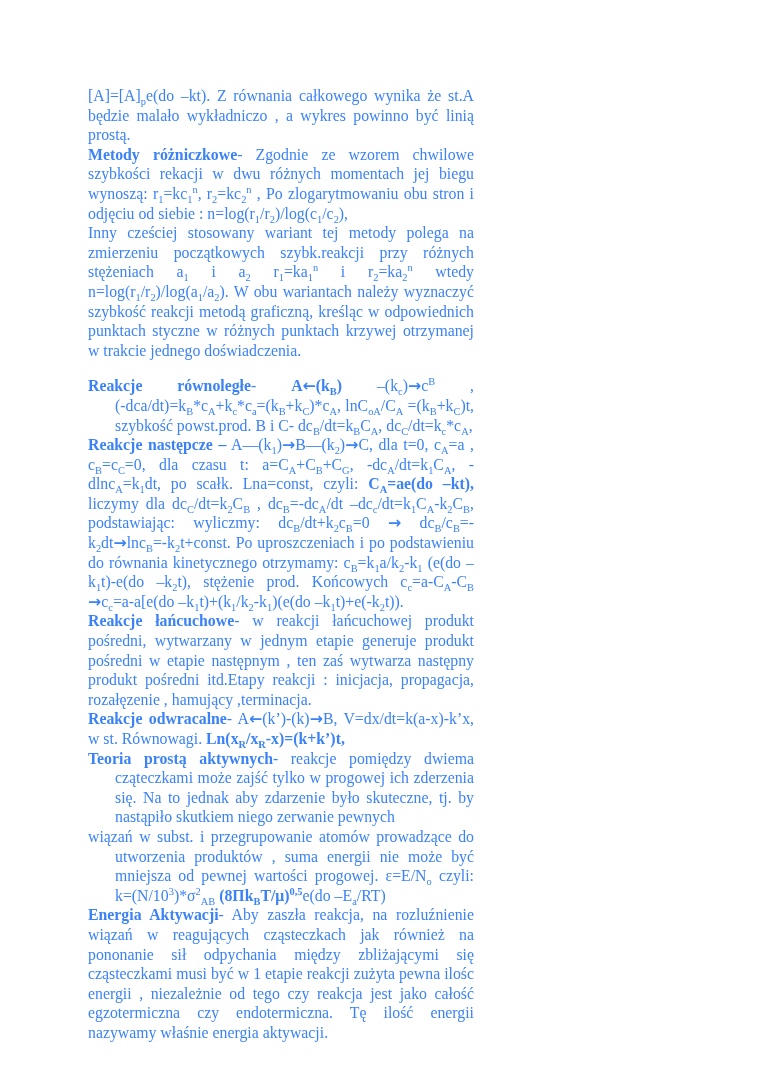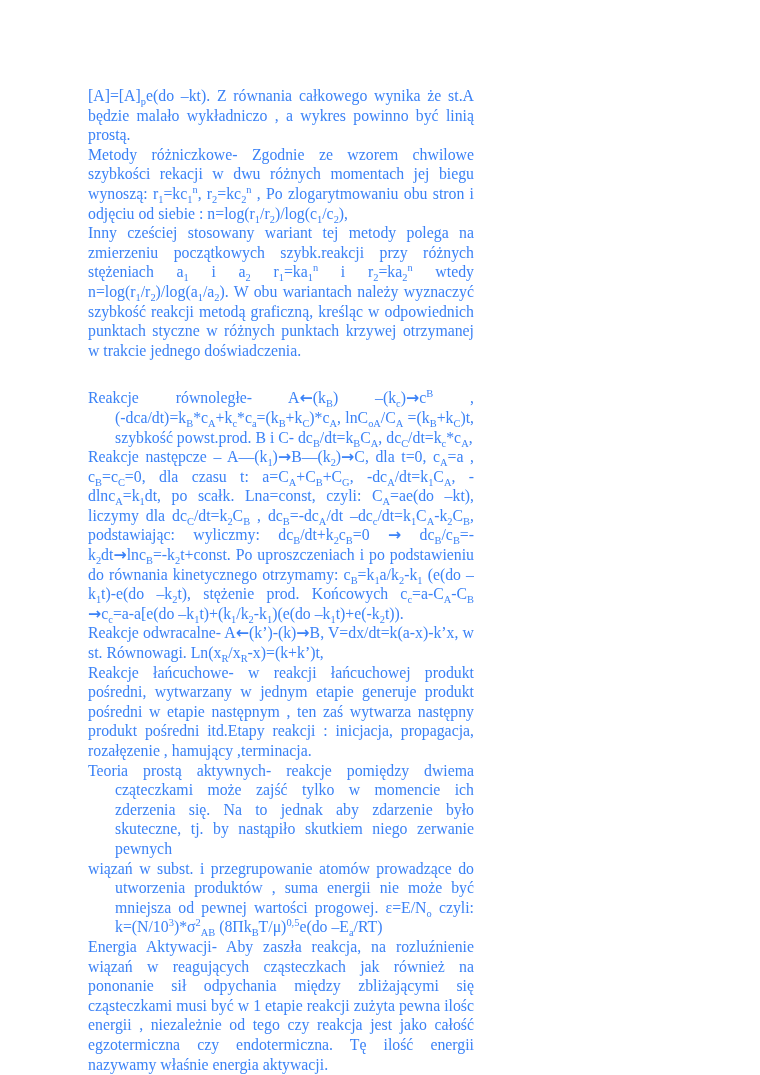--- a/index.html
+++ b/index.html
@@ -33,46 +33,46 @@
   .doc p.hanging {
     padding-left: 27px;
     text-indent: -27px;
   }
   
   .doc p.indent {
     padding-left: 27px;
   }
   
   .doc p.gap {
-    margin-top: 28px;
+    margin-top: 16px;
   }
   
   .doc p.just-last {
     text-align-last: justify;
   }
-  .b { font-weight: 400; }
+  .b { font-weight: 700; }
   sub, sup {
     font-size: 0.66em;
     line-height: 0;
   }
   .arrow {
     font-family: "DejaVu Sans", sans-serif;
     font-weight: 700;
   }
 </style>
 </head>
 <body>
 
 <div class="page">
   <div class="doc" id="doc">
       <p><span>[A]=[A]</span><sub>p</sub><span>e(do –kt). Z równania całkowego wynika że st.A będzie malało wykładniczo , a wykres powinno być linią prostą.</span></p>
       <p><span class="b">Metody różniczkowe</span><span>- Zgodnie ze wzorem chwilowe szybkości rekacji w dwu różnych momentach jej biegu wynoszą: r</span><sub>1</sub><span>=kc</span><sub>1</sub><sup>n</sup><span>, r</span><sub>2</sub><span>=kc</span><sub>2</sub><sup>n</sup><span> , Po zlogarytmowaniu obu stron i odjęciu od siebie : n=log(r</span><sub>1</sub><span>/r</span><sub>2</sub><span>)/log(c</span><sub>1</sub><span>/c</span><sub>2</sub><span>),</span></p>
       <p><span>Inny cześciej stosowany wariant tej metody polega na zmierzeniu początkowych szybk.reakcji przy różnych stężeniach a</span><sub>1</sub><span> i a</span><sub>2</sub><span> r</span><sub>1</sub><span>=ka</span><sub>1</sub><sup>n</sup><span> i r</span><sub>2</sub><span>=ka</span><sub>2</sub><sup>n</sup><span> wtedy n=log(r</span><sub>1</sub><span>/r</span><sub>2</sub><span>)/log(a</span><sub>1</sub><span>/a</span><sub>2</sub><span>). W obu wariantach należy wyznaczyć szybkość reakcji metodą graficzną, kreśląc w odpowiednich punktach styczne w różnych punktach krzywej otrzymanej w trakcie jednego doświadczenia.</span></p>
       <p class="gap just-last"><span class="b">Reakcje równoległe</span><span>- </span><span class="b">A</span><span class="b arrow">←</span><span class="b">(k</span><sub class="b">B</sub><span class="b">)</span><span> –(k</span><sub>c</sub><span>)</span><span class="arrow">→</span><span>c</span><sup>B</sup><span> ,</span></p>
       <p class="indent"><span>(-dca/dt)=k</span><sub>B</sub><span>*c</span><sub>A</sub><span>+k</span><sub>c</sub><span>*c</span><sub>a</sub><span>=(k</span><sub>B</sub><span>+k</span><sub>C</sub><span>)*c</span><sub>A</sub><span>,  lnC</span><sub>oA</sub><span>/C</span><sub>A</sub><span>  =(k</span><sub>B</sub><span>+k</span><sub>C</sub><span>)t, szybkość powst.prod. B i C- dc</span><sub>B</sub><span>/dt=k</span><sub>B</sub><span>C</span><sub>A</sub><span>, dc</span><sub>C</sub><span>/dt=k</span><sub>c</sub><span>*c</span><sub>A</sub><span>,</span></p>
       <p><span class="b">Reakcje następcze –</span><span> A—(k</span><sub>1</sub><span>)</span><span class="arrow">→</span><span>B—(k</span><sub>2</sub><span>)</span><span class="arrow">→</span><span>C, dla t=0, c</span><sub>A</sub><span>=a , c</span><sub>B</sub><span>=c</span><sub>C</sub><span>=0, dla czasu t: a=C</span><sub>A</sub><span>+C</span><sub>B</sub><span>+C</span><sub>G</sub><span>, -dc</span><sub>A</sub><span>/dt=k</span><sub>1</sub><span>C</span><sub>A</sub><span>, -dlnc</span><sub>A</sub><span>=k</span><sub>1</sub><span>dt, po scałk. Lna=const, czyli: </span><span class="b">C</span><sub class="b">A</sub><span class="b">=ae(do –kt),</span><span> liczymy dla dc</span><sub>C</sub><span>/dt=k</span><sub>2</sub><span>C</span><sub>B</sub><span> , dc</span><sub>B</sub><span>=-dc</span><sub>A</sub><span>/dt –dc</span><sub>c</sub><span>/dt=k</span><sub>1</sub><span>C</span><sub>A</sub><span>-k</span><sub>2</sub><span>C</span><sub>B</sub><span>, podstawiając: wyliczmy: dc</span><sub>B</sub><span>/dt+k</span><sub>2</sub><span>c</span><sub>B</sub><span>=0 </span><span class="b arrow">→</span><span> dc</span><sub>B</sub><span>/c</span><sub>B</sub><span>=-k</span><sub>2</sub><span>dt</span><span class="arrow">→</span><span>lnc</span><sub>B</sub><span>=-k</span><sub>2</sub><span>t+const. Po uproszczeniach i po podstawieniu do równania kinetycznego otrzymamy: c</span><sub>B</sub><span>=k</span><sub>1</sub><span>a/k</span><sub>2</sub><span>-k</span><sub>1</sub><span> (e(do –k</span><sub>1</sub><span>t)-e(do –k</span><sub>2</sub><span>t), stężenie prod. Końcowych c</span><sub>c</sub><span>=a-C</span><sub>A</sub><span>-C</span><sub>B</sub><span> </span><span class="arrow">→</span><span>c</span><sub>c</sub><span>=a-a[e(do –k</span><sub>1</sub><span>t)+(k</span><sub>1</sub><span>/k</span><sub>2</sub><span>-k</span><sub>1</sub><span>)(e(do –k</span><sub>1</sub><span>t)+e(-k</span><sub>2</sub><span>t)).</span></p>
+      <p><span class="b">Reakcje łańcuchowe</span><span>- w reakcji łańcuchowej produkt pośredni, wytwarzany w jednym etapie generuje produkt pośredni w etapie następnym , ten zaś wytwarza następny produkt pośredni itd.Etapy reakcji : inicjacja, propagacja, rozałęzenie , hamujący ,terminacja.</span></p>
       <p><span class="b">Reakcje odwracalne</span><span>- A</span><span class="arrow">←</span><span>(k’)-(k)</span><span class="arrow">→</span><span>B, V=dx/dt=k(a-x)-k’x, w st. Równowagi. </span><span class="b">Ln(x</span><sub class="b">R</sub><span class="b">/x</span><sub class="b">R</sub><span class="b">-x)=(k+k’)t,</span></p>
-      <p><span class="b">Reakcje łańcuchowe</span><span>- w reakcji łańcuchowej produkt pośredni, wytwarzany w jednym etapie generuje produkt pośredni w etapie następnym , ten zaś wytwarza następny produkt pośredni itd.Etapy reakcji : inicjacja, propagacja, rozałęzenie , hamujący ,terminacja.</span></p>
-      <p class="hanging"><span class="b">Teoria prostą aktywnych</span><span>- reakcje pomiędzy dwiema cząteczkami może zajść tylko w momencie ich zderzenia się. Na to jednak aby zdarzenie było skuteczne, tj. by nastąpiło skutkiem niego zerwanie pewnych</span></p>
+      <p class="hanging"><span class="b">Teoria prostą aktywnych</span><span>- reakcje pomiędzy dwiema cząteczkami może zajść tylko w progowej ich zderzenia się. Na to jednak aby zdarzenie było skuteczne, tj. by nastąpiło skutkiem niego zerwanie pewnych</span></p>
       <p class="hanging"><span>wiązań w subst. i przegrupowanie atomów prowadzące do utworzenia produktów , suma energii nie może być mniejsza od pewnej wartości progowej. ε=E/N</span><sub>o</sub><span> czyli: k=(N/10</span><sup>3</sup><span>)*σ</span><sup>2</sup><sub>AB</sub><span> </span><span class="b">(8Πk</span><sub class="b">B</sub><span class="b">T/μ)</span><sup class="b">0,5</sup><span>e(do –E</span><sub>a</sub><span>/RT)</span></p>
       <p><span class="b">Energia Aktywacji</span><span>- Aby zaszła reakcja, na rozluźnienie wiązań w reagujących cząsteczkach jak również na pononanie sił odpychania między zbliżającymi się cząsteczkami musi być w 1 etapie reakcji zużyta pewna ilośc energii , niezależnie od tego czy reakcja jest jako całość egzotermiczna czy endotermiczna. Tę ilość energii nazywamy właśnie energia aktywacji.</span></p>
     </div>
 </div>
 
 </body></html>

